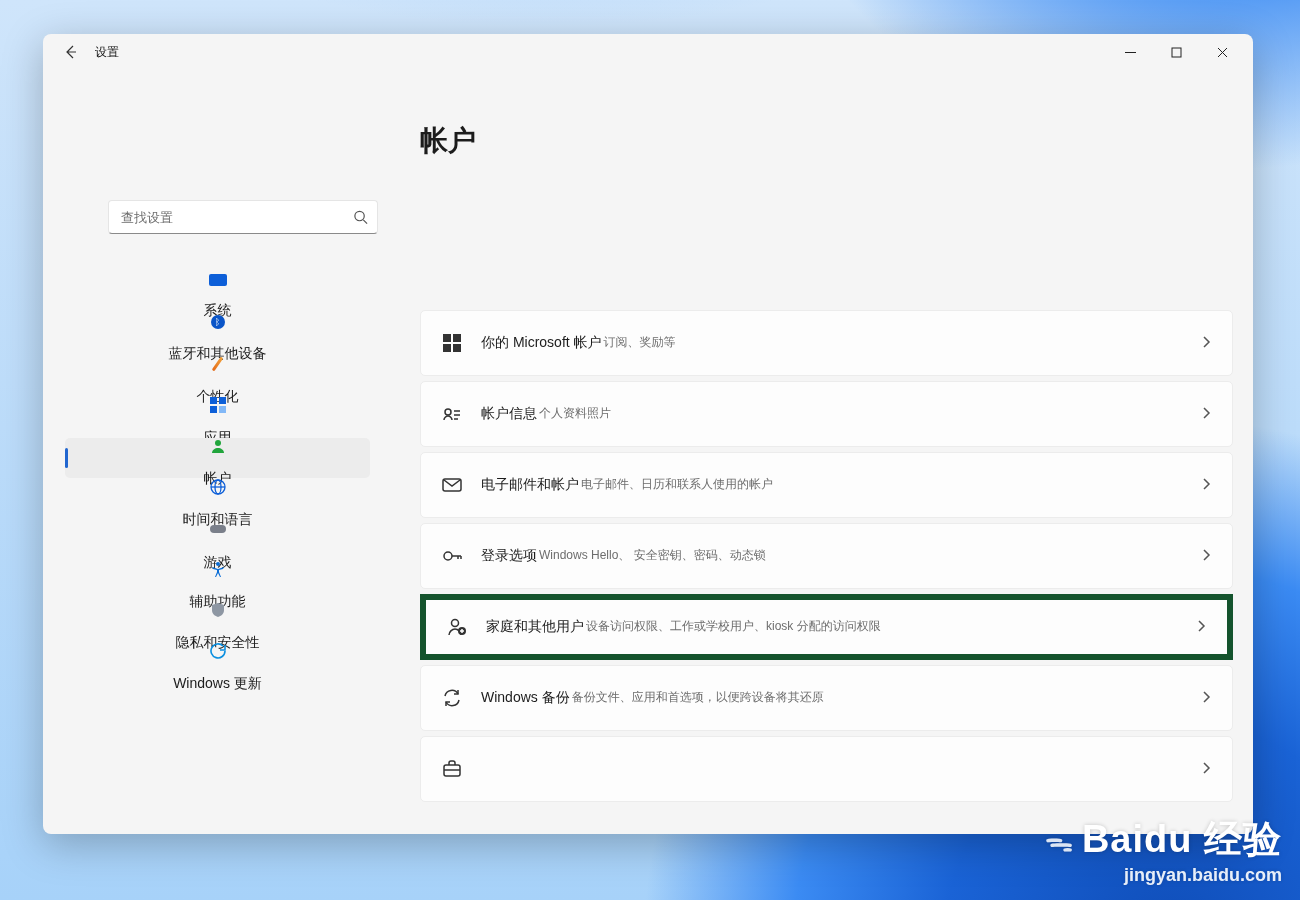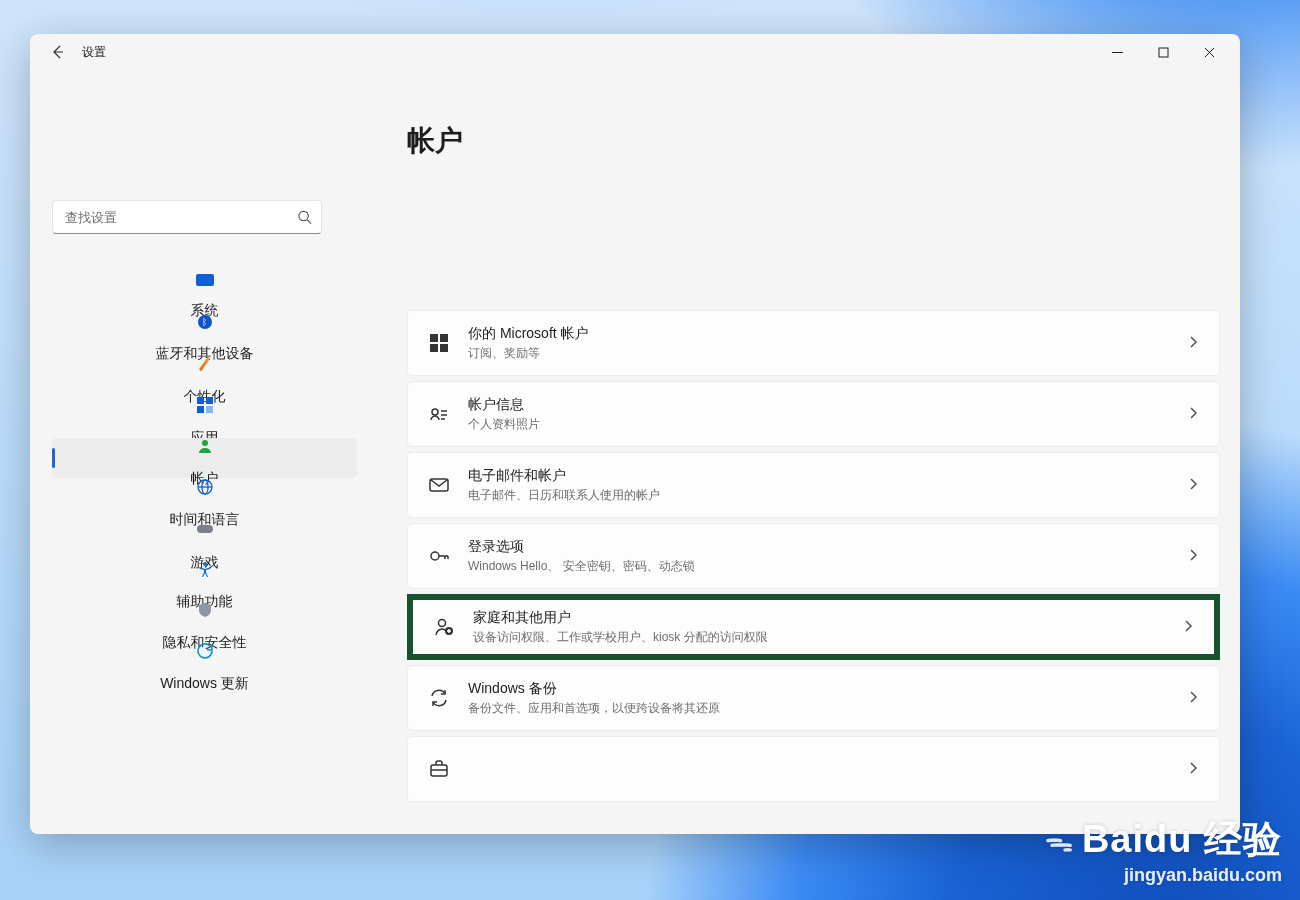--- a/index.html
+++ b/index.html
@@ -7,34 +7,34 @@
       width:1300px; height:900px;
       background:
         radial-gradient(circle at 90% 105%, #0f4db8 0%, #1a63d6 15%, #3b8bf3 25%, transparent 35%),
         radial-gradient(circle at 95% -40%, #1a63d6 0%, #3b8bf3 18%, transparent 30%),
         radial-gradient(circle at 42% -110%, #3b8bf3 0%, #6fb0f9 30%, transparent 50%),
         linear-gradient(180deg, #cfe5fb 0%, #a7d2f9 100%);
       position:relative;
       overflow:hidden;
     }
     .window {
-      position:absolute; left:30px; top:34px; width:1210px; height:800px;
+      position:absolute; left:43px; top:34px; width:1210px; height:800px;
       background:#f5f5f5; border-radius:8px; box-shadow:0 10px 40px rgba(0,0,0,.25);
       display:flex; flex-direction:column;
     }
     .titlebar { height:36px; display:flex; align-items:center; padding:0 8px; }
     .titlebar-left { display:flex; align-items:center; gap:14px; padding-left:10px; }
     .back-btn { width:20px; height:20px; display:flex; align-items:center; justify-content:center; color:#333; cursor:pointer; }
     .title-text { font-size:12px; color:#111; }
     .win-ctrls { margin-left:auto; display:flex; }
     .win-btn { width:46px; height:32px; display:flex; align-items:center; justify-content:center; color:#222; cursor:pointer; }
     .body { flex:1; display:flex; padding:0 20px 20px 22px; }
     .sidebar { width:305px; display:flex; flex-direction:column; }
     .sidebar-spacer-top { height:130px; }
-    .search-wrap { position:relative; width:270px; }
+    .search-wrap { position:relative; width:270px;margin-left:43px; }
     .search-input {
       width:100%; height:34px; padding:0 36px 0 12px;
       background:#fff; border:1px solid #e5e5e5; border-bottom:1px solid #8a8a8a;
       border-radius:4px; font-size:13px; color:#555; outline:none;
     }
     .search-input::placeholder{ color:#6e6e6e; }
     .search-icon { position:absolute; right:10px; top:50%; transform:translateY(-50%); width:15px; height:15px; color:#555; }
     .nav { margin-top:40px; display:flex; flex-direction:column; gap:1px; }
     .nav-item {
       display:flex; align-items:center; gap:16px; height:40px;
@@ -53,21 +53,21 @@
     .content { flex:1; padding-left:50px; padding-top:52px; }
     .page-title { font-size:28px; font-weight:600; color:#1c1c1c; }
     .cards { margin-top:150px; display:flex; flex-direction:column; gap:5px; }
     .card {
       background:#fdfdfd; border:1px solid #ececec; border-radius:5px;
       height:66px; display:flex; align-items:center; padding:0 20px;
       cursor:pointer;
     }
     .card.hi { border:6px solid #14532d; border-radius:0; }
     .card-icon { width:22px; height:22px; color:#333; display:flex; align-items:center; justify-content:center; }
-    .card-texts { margin-left:18px; display:flex; flex-direction:column; gap:2px; }
+    .card-texts { margin-left:18px; display:flex; flex-direction:row; gap:2px; }
     .card-title { font-size:14px; color:#1c1c1c; }
     .card-desc  { font-size:12px; color:#6d6d6d; }
     .chev { margin-left:auto; color:#555; }
 
     
     .ic-sys{width:18px;height:12px;background:#0d5fd8;border-radius:2px;}
     .ic-bt{width:14px;height:14px;background:#0a55c8;border-radius:50%;display:flex;align-items:center;justify-content:center;color:#fff;font-size:9px;}
     .ic-net{color:#1593e3;}
     .ic-pers{width:3px;height:16px;background:linear-gradient(#f2a23a,#e36a18);border-radius:2px;transform:rotate(35deg);}
     .ic-apps{color:#0d5fd8;}

